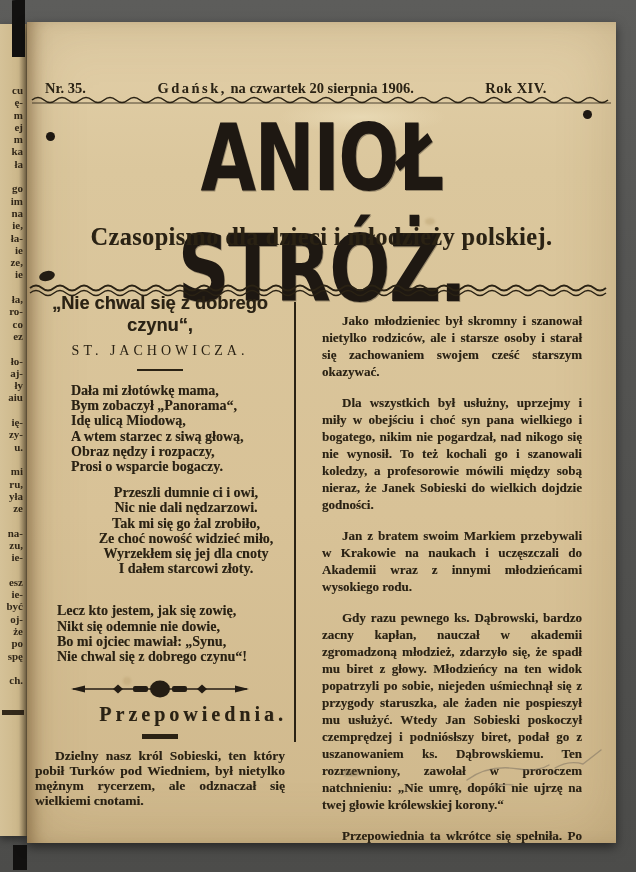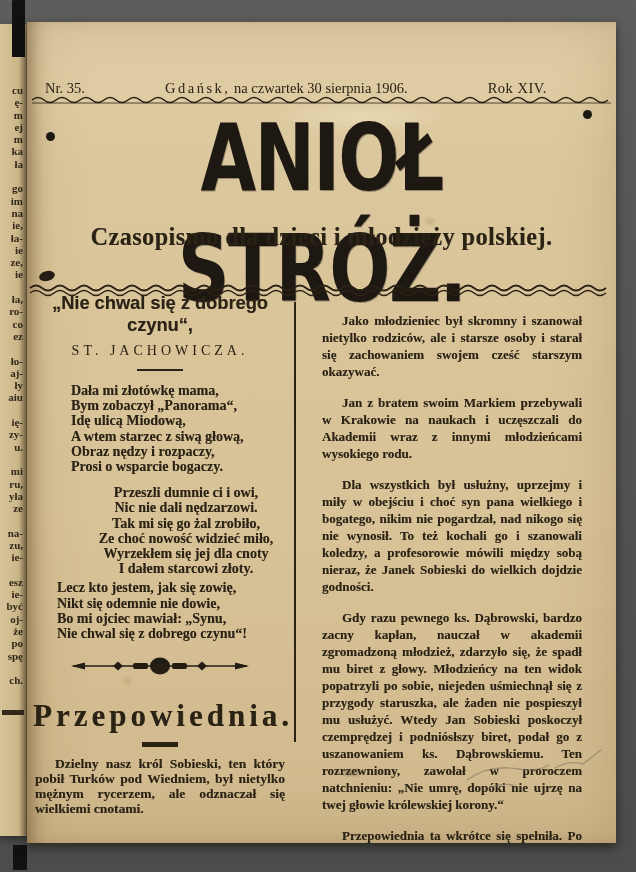--- a/index.html
+++ b/index.html
@@ -45,21 +45,21 @@
     background:radial-gradient(ellipse,rgba(240,228,194,.55),rgba(240,228,194,0) 70%);}
   .stain.spot1{left:398px;top:196px;width:10px;height:7px;background:rgba(160,130,75,.25);filter:blur(1px);}
   .stain.spot2{left:96px;top:655px;width:8px;height:8px;background:rgba(160,130,75,.2);filter:blur(1px);}
   .smudge{position:absolute;left:316px;top:748px;width:16px;height:6px;
     background:rgba(95,82,58,.35);filter:blur(1px);border-radius:3px;}
 
   
   .header-row{
     position:absolute;left:18px;top:58px;width:502px;
     display:flex;justify-content:space-between;align-items:flex-start;
-    font-size:14.5px;font-weight:400;
+    font-size:14.5px;font-weight:700;
   }
   .dateline .city{letter-spacing:2.5px;}
   .volume{letter-spacing:.5px;}
 
   
   .wave{position:absolute;display:block;}
   .wave.w1{left:4px;top:73px;}
   .wave.w2{left:2px;top:262px;}
   .wave path{fill:none;stroke:#2a2214;}
 
@@ -101,29 +101,29 @@
     text-shadow:.4px .4px 0 rgba(42,34,20,.45);
   }
   .poem-author{margin-top:7px;text-align:center;font-size:14px;font-weight:400;letter-spacing:4px;}
   .poem-rule{width:46px;height:2px;background:#2a2214;margin:10px auto 0;}
   .stanza{
     white-space:pre-line;font-size:14px;line-height:15.2px;font-weight:700;
     text-shadow:.3px .3px 0 rgba(42,34,20,.35);
   }
   .stanza.s1{margin:12px 0 0 38px;}
   .stanza.s2{margin:11px 0 0 52px;text-align:center;}
-  .stanza.s3{margin:4px 0 0 24px;}
+  .stanza.s3{margin:27px 0 0 24px;}
 
   .poem-end-ornament{display:block;margin:15px auto 0;}
   .orn-fill{fill:#241d14;}
   .orn-stroke{stroke:#241d14;fill:none;}
 
   .article-title{
-    margin:22px 0 0;text-align:right;
-    font-size:31px;font-weight:700;letter-spacing:4px;
+    margin:4px 0 0;text-align:right;
+    font-size:20px;font-weight:700;letter-spacing:4px;
     text-shadow:.4px .4px 0 rgba(42,34,20,.35);
   }
   .article-rule{width:36px;height:2px;background:#2a2214;border-bottom:3px double #2a2214;margin:8px auto 0;}
   .article-para{
     margin:9px 2px 0;text-align:justify;text-indent:20px;
     font-size:13.5px;line-height:15px;font-weight:700;
     text-shadow:.3px .3px 0 rgba(42,34,20,.35);
   }
 
   .story-para{
@@ -198,21 +198,21 @@
   <div class="tab-bottom"></div>
 
   <div class="main-page">
 
     <div class="stain light"></div>
     <div class="stain spot1"></div>
     <div class="stain spot2"></div>
 
     <div class="header-row">
       <span class="issue">Nr. 35.</span>
-      <span class="dateline"><span class="city">Gdańsk,</span> <span>na czwartek 30 sierpnia 1906.</span></span>
+      <span class="dateline"><span class="city">Gdańsk,</span> <span>na czwartek 20 sierpnia 1906.</span></span>
       <span class="volume">Rok XIV.</span>
     </div>
 
     <svg class="wave w1" width="581" height="10">
       <path stroke-width="1.6" d="M1 5 q6 -5 12 0 t12 0 t12 0 t12 0 t12 0 t12 0 t12 0 t12 0 t12 0 t12 0 t12 0 t12 0 t12 0 t12 0 t12 0 t12 0 t12 0 t12 0 t12 0 t12 0 t12 0 t12 0 t12 0 t12 0 t12 0 t12 0 t12 0 t12 0 t12 0 t12 0 t12 0 t12 0 t12 0 t12 0 t12 0 t12 0 t12 0 t12 0 t12 0 t12 0 t12 0 t12 0 t12 0 t12 0 t12 0 t12 0 t12 0 t12 0"></path>
       <line x1="1" y1="8" x2="580" y2="8" stroke="#2a2214" stroke-width="0.8"></line>
     </svg>
 
     <h1 class="masthead-title">ANIOŁ STRÓŻ.</h1>
     <span class="dot left"></span>
@@ -261,22 +261,22 @@
         <ellipse class="orn-fill" cx="89" cy="10" rx="10" ry="8.5"></ellipse>
       </svg>
 
       <h3 class="article-title">Przepowiednia.</h3>
       <div class="article-rule"></div>
       <p class="article-para">Dzielny nasz król Sobieski, ten który pobił Turków pod Wiedniem, był nietylko mężnym rycerzem, ale odznaczał się wielkiemi cnotami.</p>
     </div>
 
     <div class="right-col">
       <p class="story-para">Jako młodzieniec był skromny i szanował nietylko rodziców, ale i starsze osoby i starał się zachowaniem swojem cześć starszym okazywać.</p>
+      <p class="story-para">Dla wszystkich był usłużny, uprzejmy i miły w obejściu i choć syn pana wielkiego i bogatego, nikim nie pogardzał, nad nikogo się nie wynosił. To też kochali go i szanowali koledzy, a profesorowie mówili między sobą nieraz, że Janek Sobieski do wielkich dojdzie godności.</p>
       <p class="story-para">Jan z bratem swoim Markiem przebywali w Krakowie na naukach i uczęszczali do Akademii wraz z innymi młodzieńcami wysokiego rodu.</p>
-      <p class="story-para">Dla wszystkich był usłużny, uprzejmy i miły w obejściu i choć syn pana wielkiego i bogatego, nikim nie pogardzał, nad nikogo się nie wynosił. To też kochali go i szanowali koledzy, a profesorowie mówili między sobą nieraz, że Janek Sobieski do wielkich dojdzie godności.</p>
       <p class="story-para">Gdy razu pewnego ks. Dąbrowski, bardzo zacny kapłan, nauczał w akademii zgromadzoną młodzież, zdarzyło się, że spadł mu biret z głowy. Młodzieńcy na ten widok popatrzyli po sobie, niejeden uśmiechnął się z przygody staruszka, ale żaden nie pospieszył mu usłużyć. Wtedy Jan Sobieski poskoczył czemprędzej i podniósłszy biret, podał go z uszanowaniem ks. Dąbrowskiemu. Ten rozrzewniony, zawołał w proroczem natchnieniu: „Nie umrę, dopóki nie ujrzę na twej głowie królewskiej korony.“</p>
       <p class="story-para">Przepowiednia ta wkrótce się spełniła. Po śmierci Michała Korybuta Wiśniowieckiego, Polacy wybrali królem Sobieskiego, który okryty chwałą zwycięstwa nad Turkami, wracał właśnie z pod Chocimia. Cieszył się zacny ks. Dąbrowski, widząc ucznia swego w królewskiej koronie, a innym słuchaczom swoim nieraz potem opowiadał o pięknym czynie Jana i dodawał: Tak Bóg wywyższa tych, którzy są pokorni, a ludzie szacunek oddają takiemu, kto starszych umie szanować.</p>
 
       <svg class="end-divider" width="172" height="12">
         <line class="orn-stroke" x1="0" y1="6" x2="62" y2="6" stroke-width="1.3"></line>
         <line class="orn-stroke" x1="110" y1="6" x2="172" y2="6" stroke-width="1.3"></line>
         <circle class="orn-fill" cx="75" cy="6" r="1.6"></circle>
         <circle class="orn-fill" cx="86" cy="6" r="2.6"></circle>
         <circle class="orn-fill" cx="97" cy="6" r="1.6"></circle>
       </svg>

